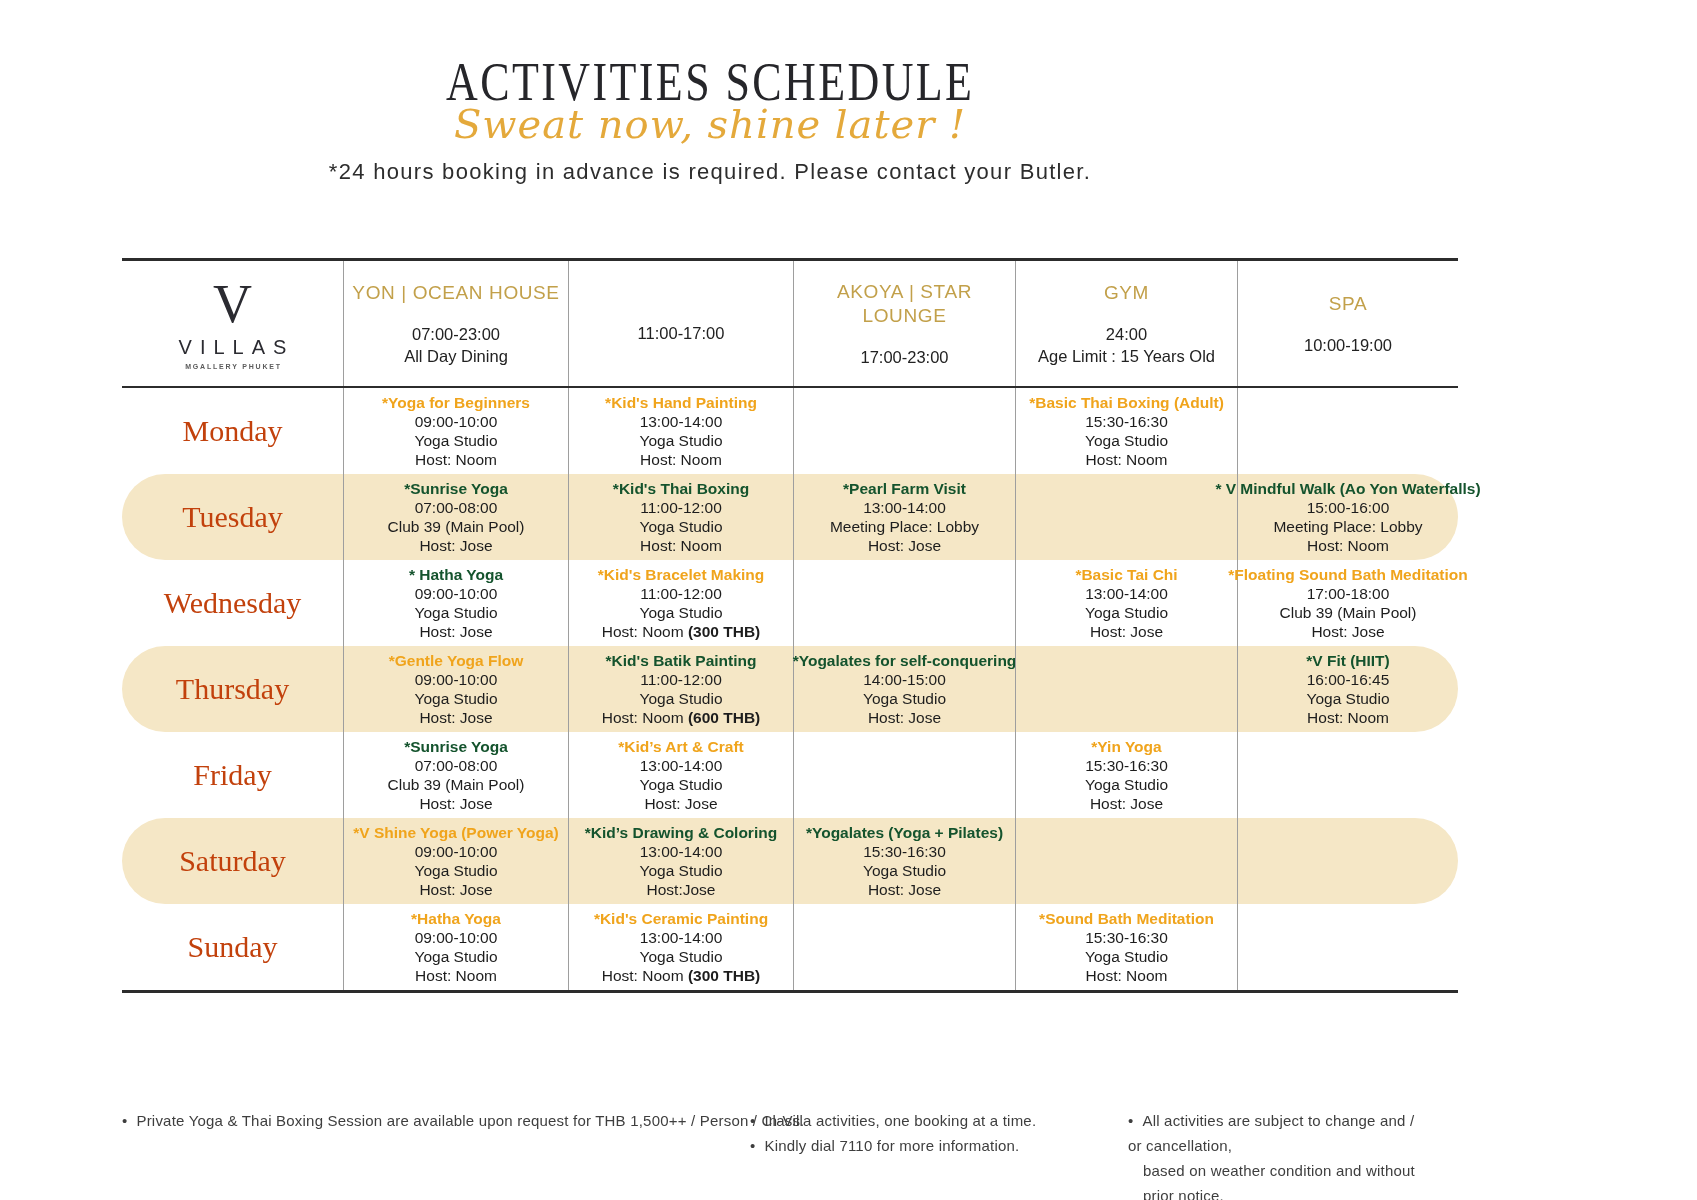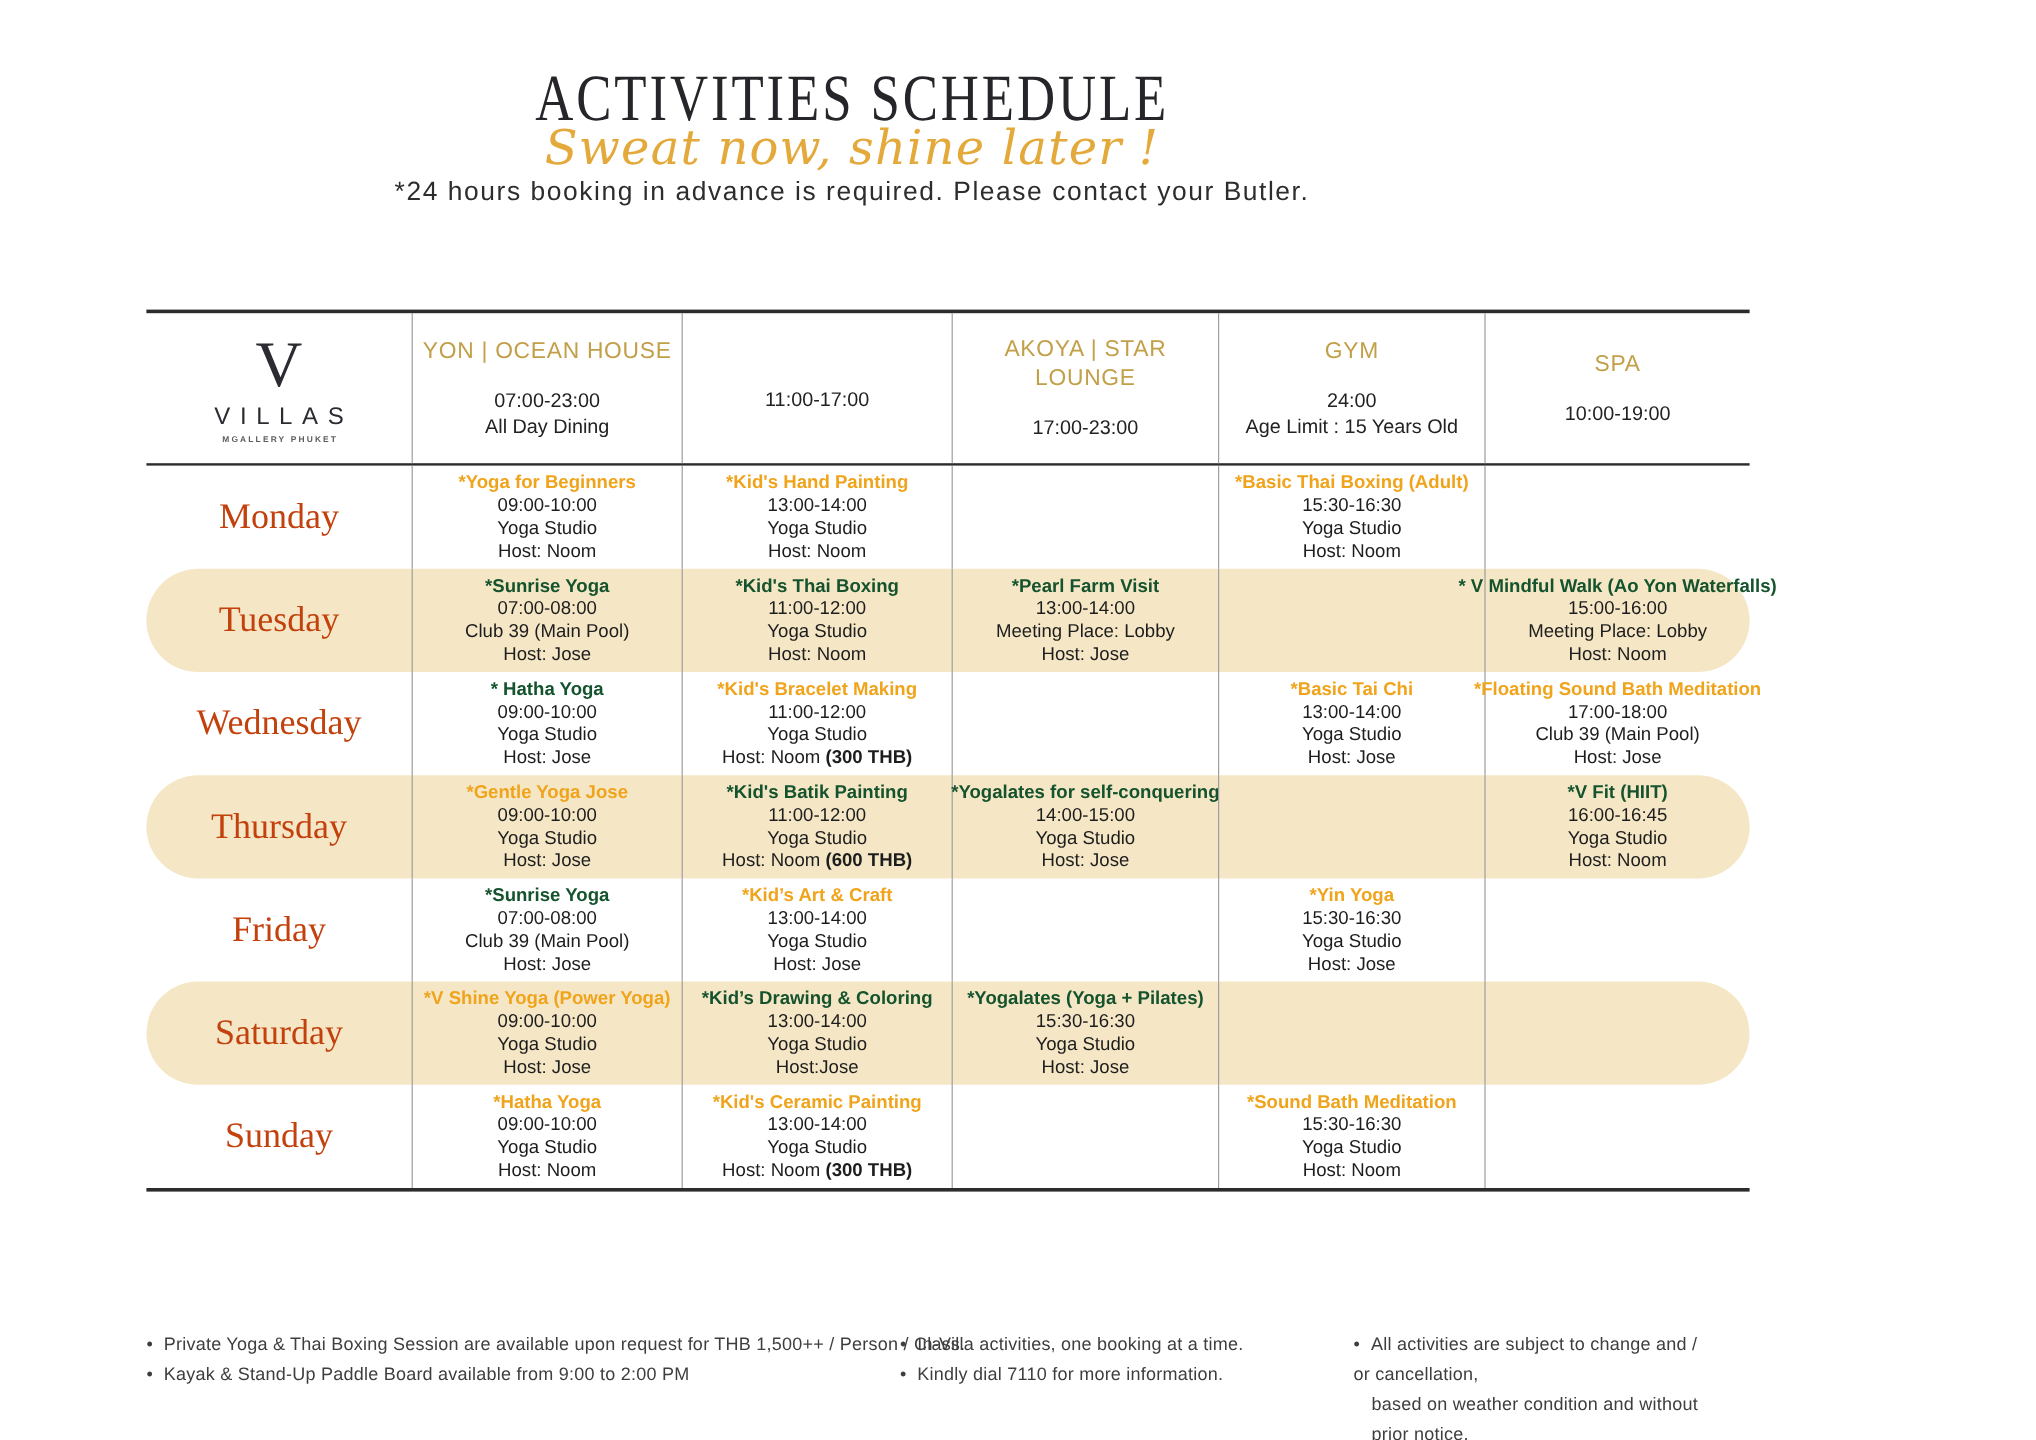--- a/index.html
+++ b/index.html
@@ -20,20 +20,21 @@
     font-size:55px; letter-spacing:3px; color:#26262a;
     transform:scaleX(0.80); transform-origin:center;
     white-space:nowrap; font-weight:500;
   }
   .tagline {
     margin-top:-12px;
     font-family:"DejaVu Serif", serif; font-style:italic;
     font-size:40px; color:#E4A93B; letter-spacing:1px;
   }
   .notice {
+    margin-top:12px;
     font-size:22px; letter-spacing:1.3px; color:#2d2d2d; font-weight:500;
   }
 
   
   .schedule {
     position:absolute; left:122px; top:258px; width:1336px;
     border-top:3px solid #2c2c2c; border-bottom:3px solid #2c2c2c;
   }
   .grid-row {
     display:grid;
@@ -214,21 +215,21 @@
             <div class="act-line">17:00-18:00</div>
             <div class="act-line">Club 39 (Main Pool)</div>
             <div class="act-line">Host: Jose</div>
           </div>
         </div>
         <div class="grid-row day-row hl">
           <div class="cell">
             <div class="day-label">Thursday</div>
           </div>
           <div class="cell">
-            <div class="act-title gold">*Gentle Yoga Jose</div>
+            <div class="act-title gold">*Gentle Yoga Flow</div>
             <div class="act-line">09:00-10:00</div>
             <div class="act-line">Yoga Studio</div>
             <div class="act-line">Host: Jose</div>
           </div>
           <div class="cell">
             <div class="act-title">*Kid's Batik Painting</div>
             <div class="act-line">11:00-12:00</div>
             <div class="act-line">Yoga Studio</div>
             <div class="act-line">Host: Noom <b>(600 THB)</b></div>
           </div>
@@ -321,21 +322,20 @@
           </div>
           <div class="cell"></div>
         </div>
       </div>
   </div>
 
   <div class="footnotes">
 
   <div class="note-col note-col-0">
         <div class="note-item"><span class="bullet">•</span>Private Yoga &amp; Thai Boxing Session are available upon request for THB 1,500++ / Person / Class.</div>
-        <div class="note-item"><span class="bullet">•</span>Kayak &amp; Stand-Up Paddle Board available from 9:00 to 2:00 PM</div>
       </div>
       <div class="note-col note-col-1">
         <div class="note-item"><span class="bullet">•</span>In-Villa activities, one booking at a time.</div>
         <div class="note-item"><span class="bullet">•</span>Kindly dial 7110 for more information.</div>
       </div>
       <div class="note-col note-col-2">
         <div class="note-item"><span class="bullet">•</span>All activities are subject to change and / or cancellation,</div>
         <div class="note-item no-bullet">based on weather condition and without prior notice.</div>
       </div>
     </div>

